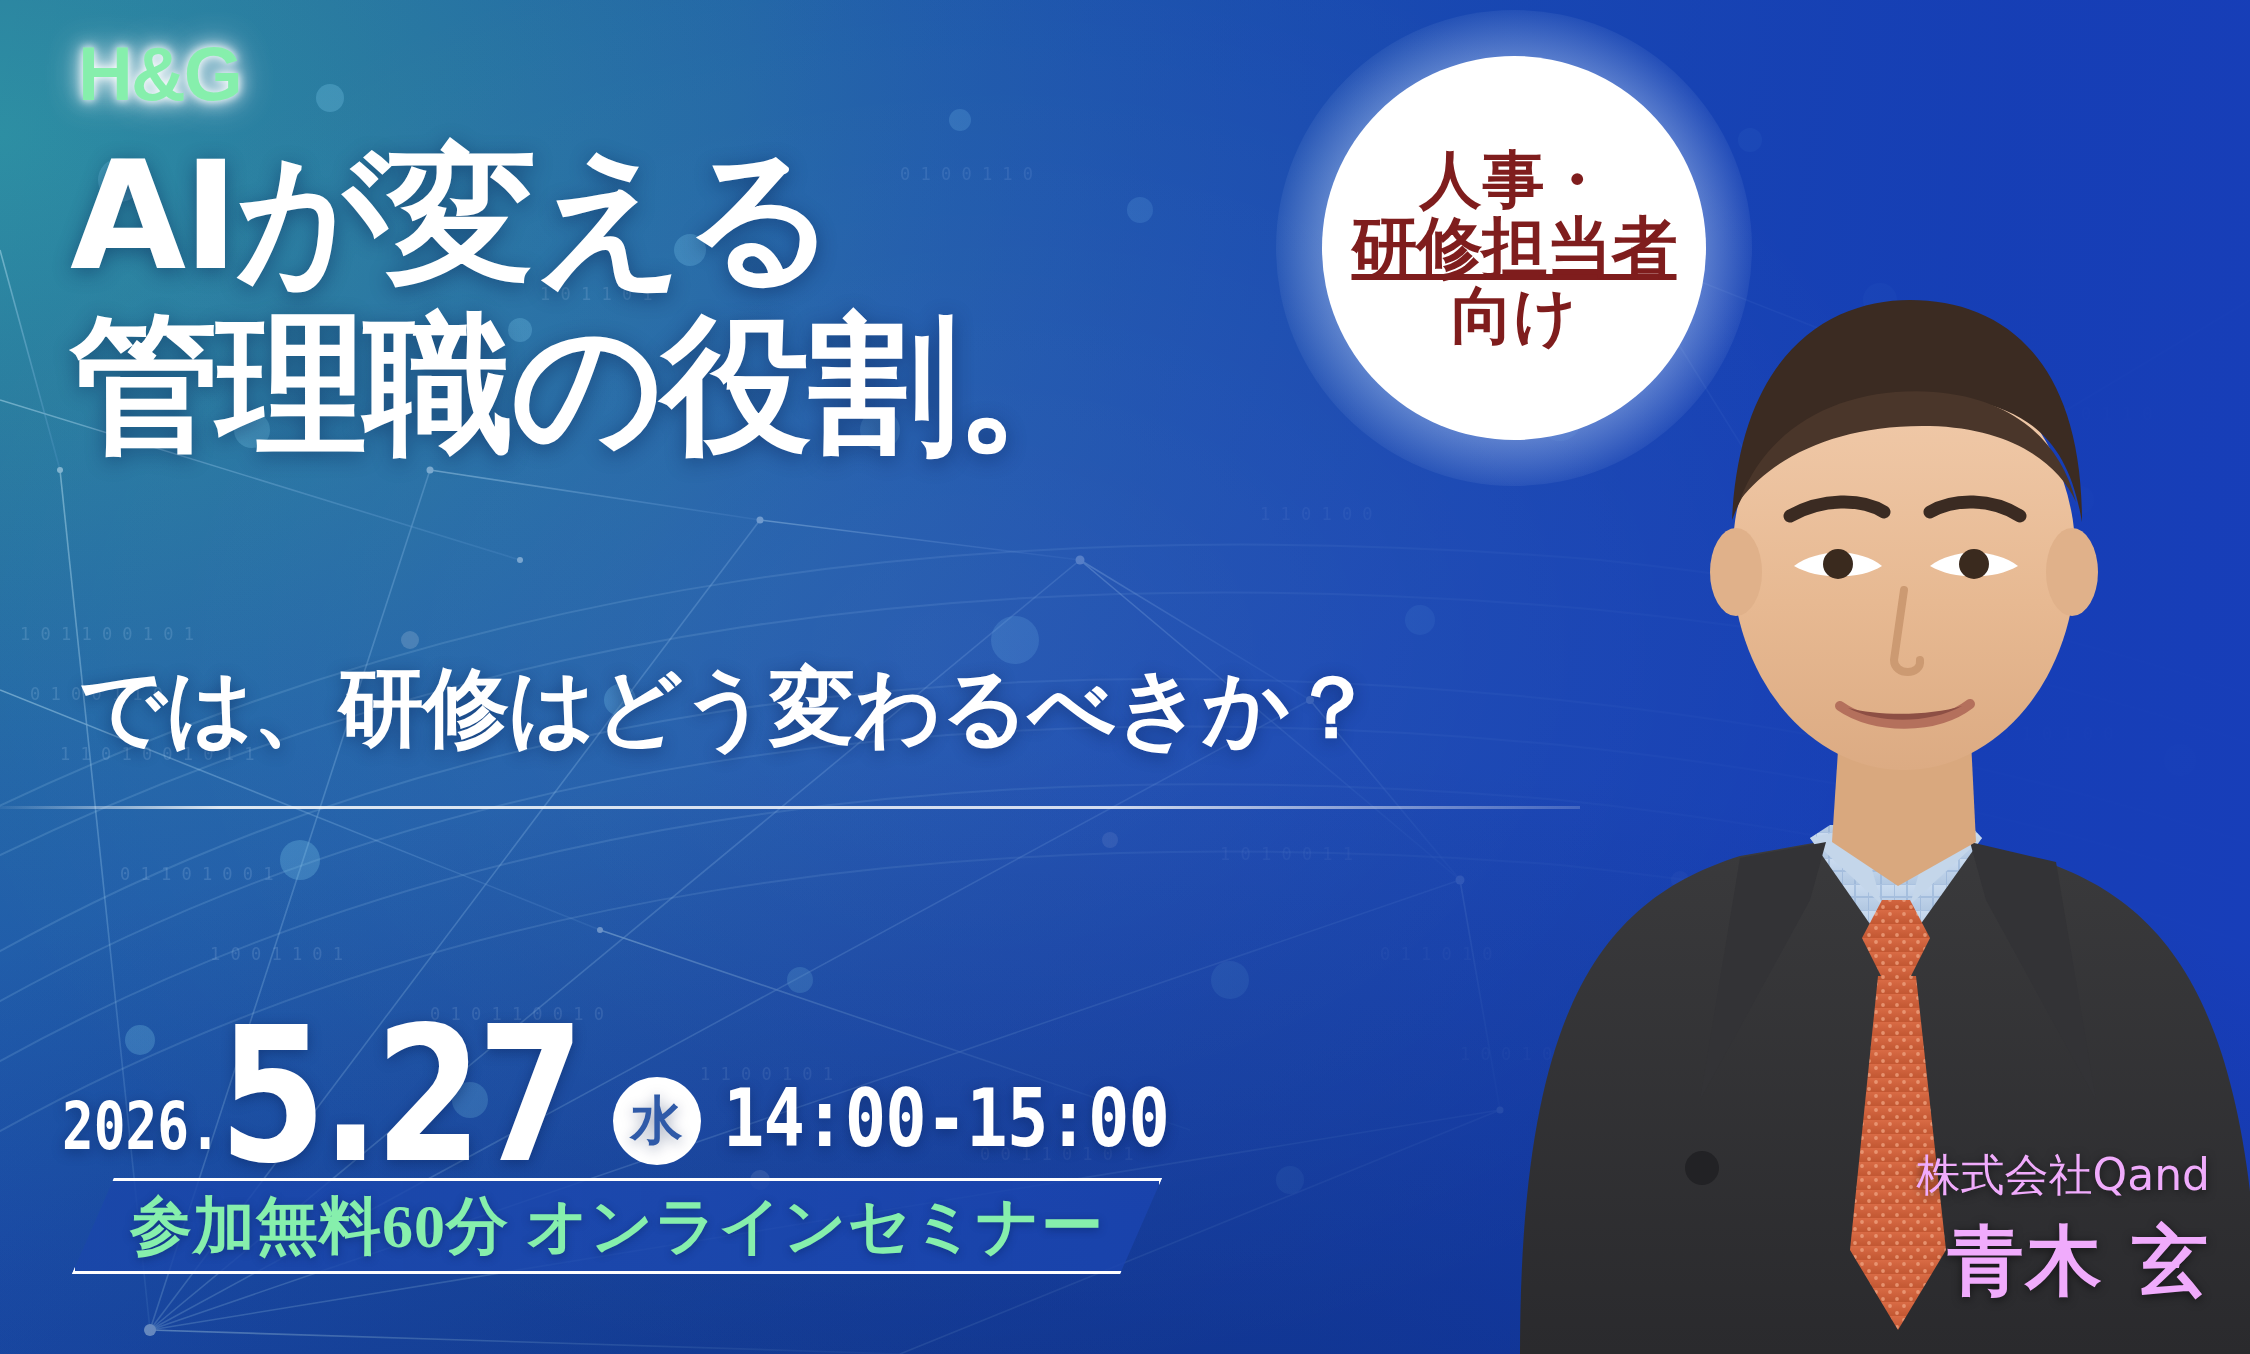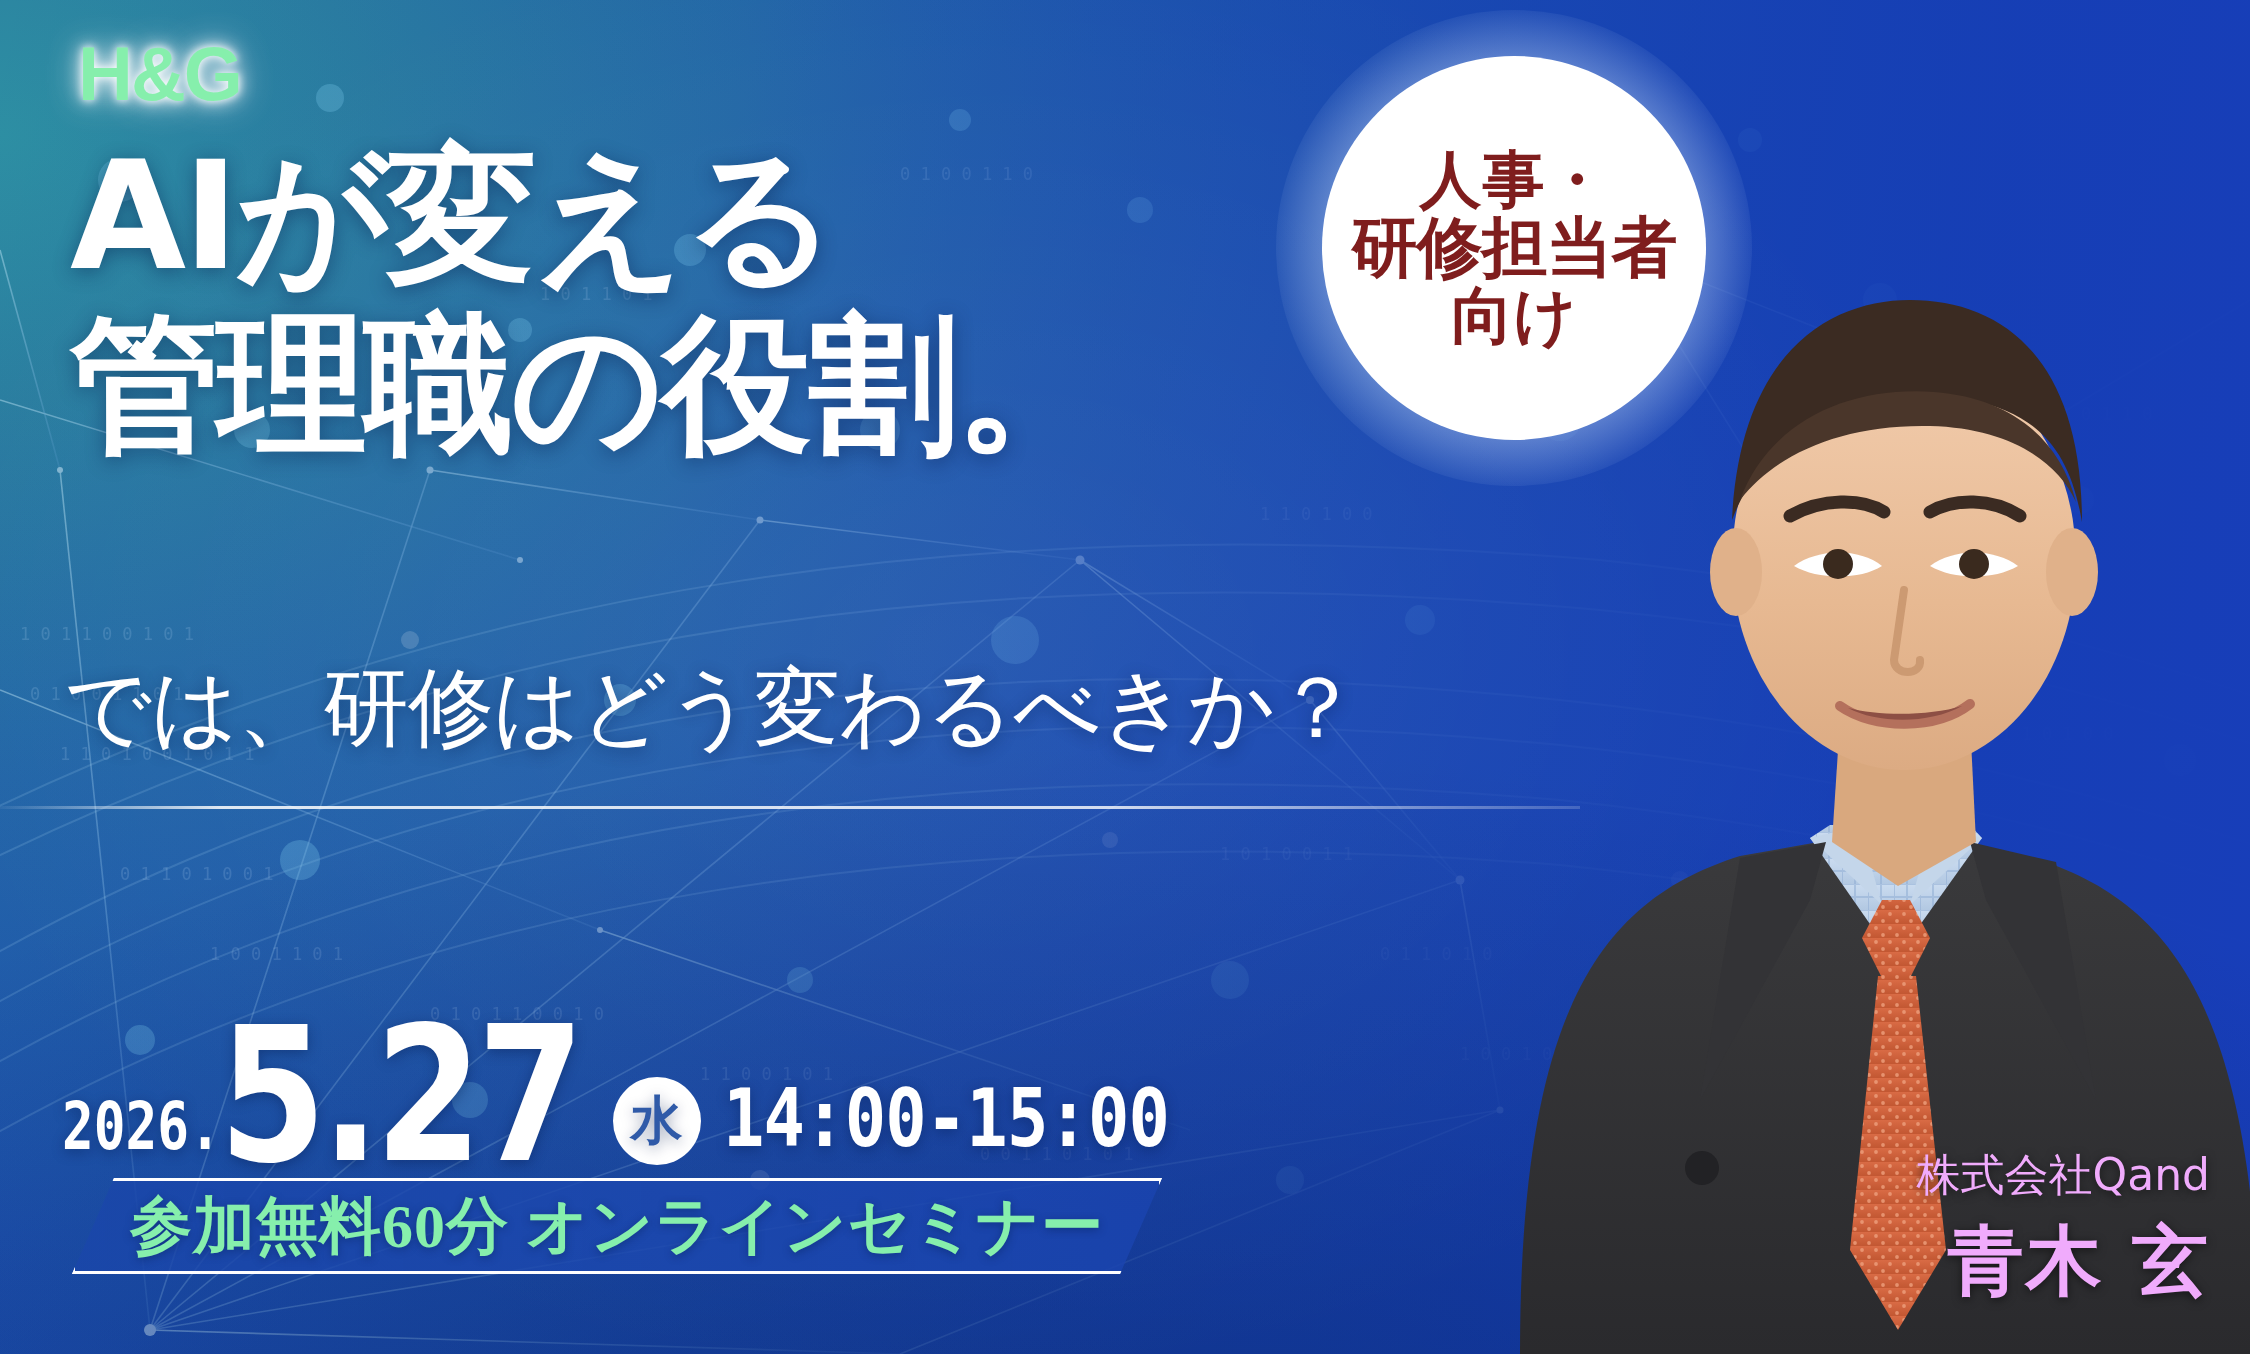--- a/index.html
+++ b/index.html
@@ -62,23 +62,23 @@
     color:#ffffff;
     font-weight:bold;
     font-size:150px;
     line-height:1.12;
     letter-spacing:-3px;
     white-space:nowrap;
     text-shadow:0 4px 20px rgba(6,26,76,.45);
     font-family:"DejaVu Sans","Liberation Sans",sans-serif;
   }
   .subhead{
-    position:absolute; left:64px; top:650px;
+    position:absolute; left:79px; top:650px;
     color:#ffffff;
-    font-weight:normal;
+    font-weight:bold;
     font-size:86px;
     letter-spacing:-1px;
     white-space:nowrap;
     text-shadow:0 3px 16px rgba(6,26,76,.45);
     font-family:"DejaVu Sans","Liberation Sans",sans-serif;
   }
 
   
   .badge-wrap{
     position:absolute; left:1322px; top:56px;
@@ -94,21 +94,21 @@
     border-radius:50%;
     background:#ffffff;
     display:flex; flex-direction:column;
     align-items:center; justify-content:center;
     color:#7f1d1d;
     font-weight:bold;
     line-height:1.06;
     font-family:"DejaVu Sans","Liberation Sans",sans-serif;
   }
   .badge-l1{ font-size:62px; letter-spacing:1px; }
-  .badge-l2{ font-size:66px; letter-spacing:-1px; }
+  .badge-l2{ font-size:66px; letter-spacing:-1px;text-decoration:underline; }
   .badge-l3{ font-size:62px; }
 
   
   .datebar{
     position:absolute; left:62px; top:1022px;
     display:flex; align-items:flex-end;
     color:#fff;
     text-shadow:0 3px 14px rgba(6,26,76,.40);
     justify-content:flex-end;
   }

